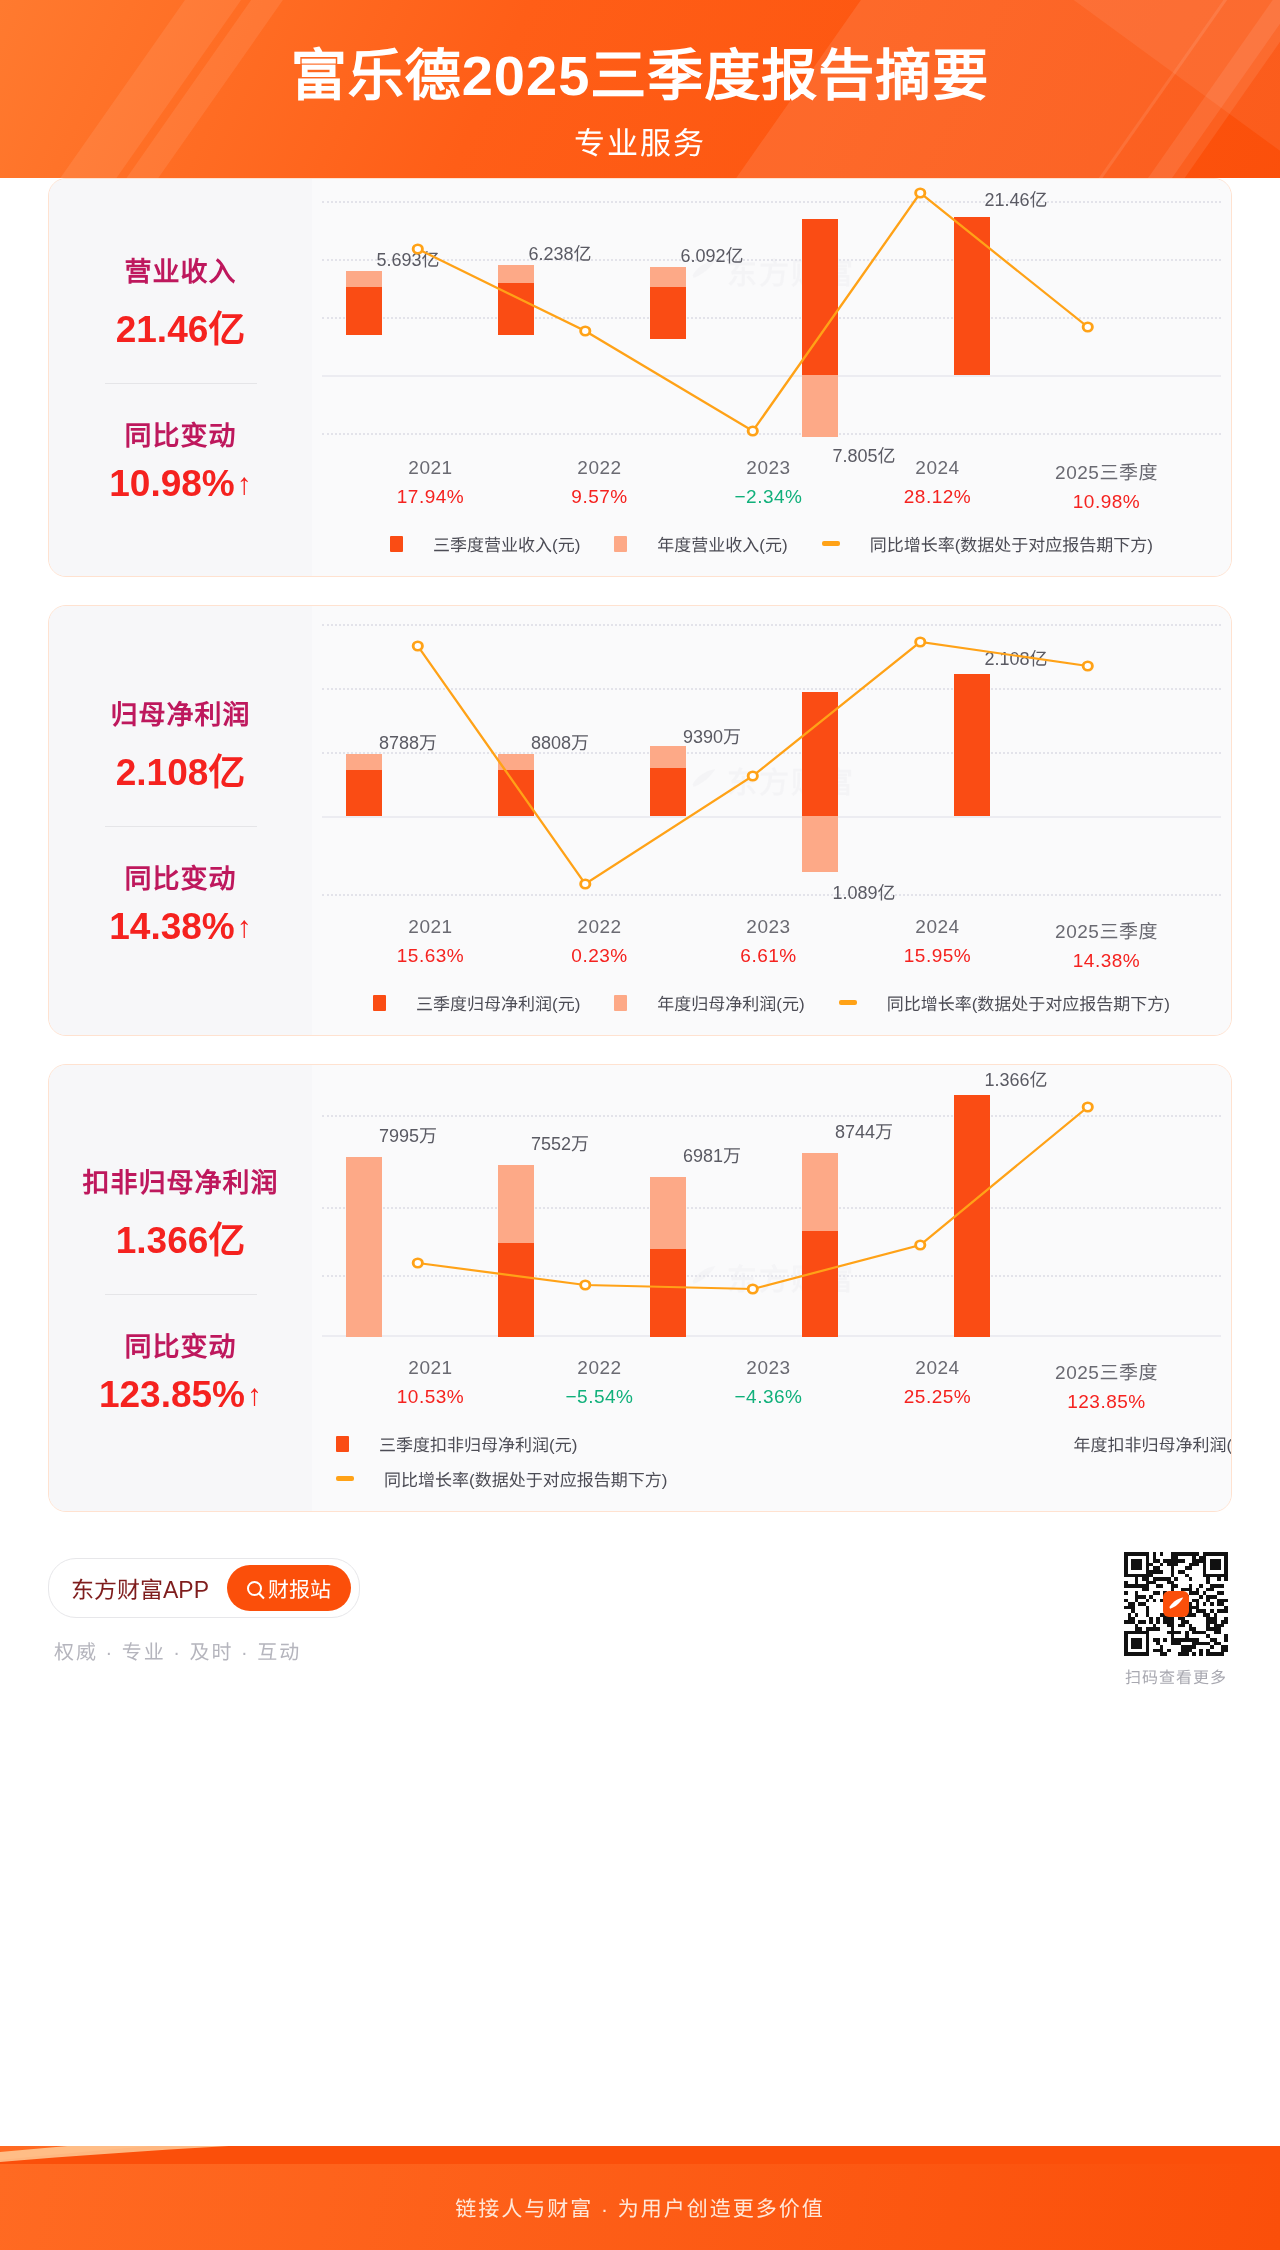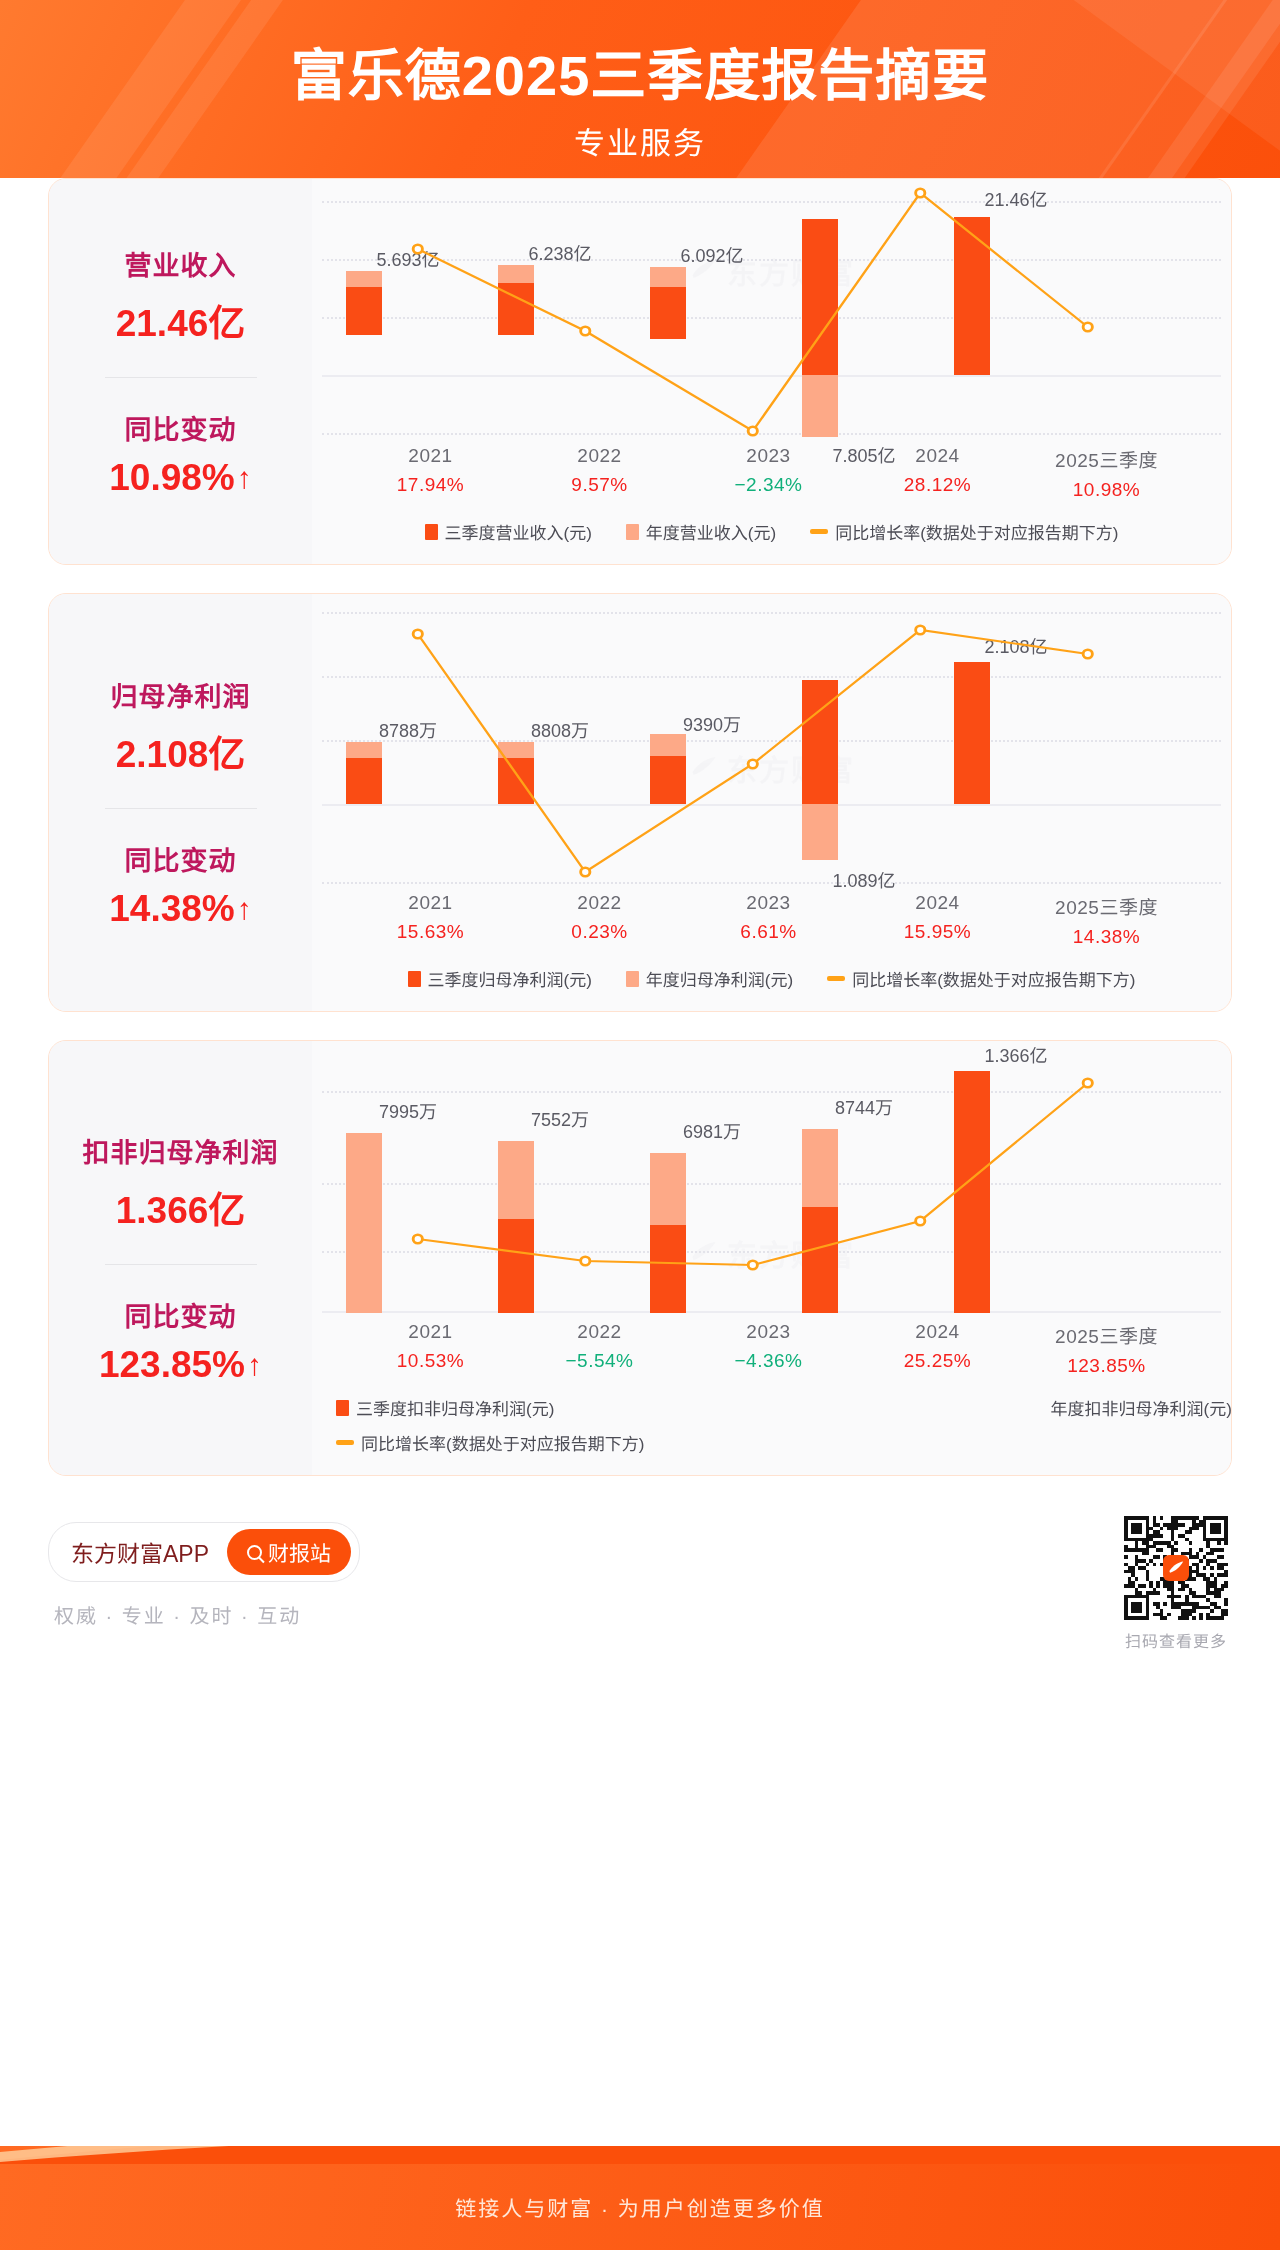--- a/index.html
+++ b/index.html
@@ -78,34 +78,34 @@
   .seg-dark { position: absolute; width: 36px; background: #fa4c14; left: 0; }
   .seg-light { position: absolute; width: 36px; background: #fda987; left: 0; }
   .bar-lbl {
     position: absolute; width: 150px; left: 50%; transform: translateX(-50%);
     text-align: center; font-size: 18px; color: #5a5a63; white-space: nowrap;
   }
 
   .lineLayer { position: absolute; left: 0; top: 0; width: 100%; height: 100%; overflow: visible; }
 
   .axis-row {
-    position: relative; display: flex; margin-top: 8px;
+    position: relative; display: flex; margin-top: 20px;
   }
   .axis-cell { flex: 1 1 0; text-align: center; }
   .axis-year { font-size: 19px; color: #6a6a72; letter-spacing: 0.5px; }
   .axis-pct  { font-size: 19px; margin-top: 7px; letter-spacing: 0.5px; }
   .pct-up { color: #f5221f; }
   .pct-down { color: #11b07b; }
 
   .legend {
     display: flex; align-items: center; justify-content: center;
     gap: 34px; padding: 18px 0 20px 0; flex-wrap: wrap;
   }
   .legend.wrap2 { justify-content: flex-start; padding-left: 24px; row-gap: 10px; column-gap: 0; }
-  .lg { display: flex; align-items: center; font-size: 17px; color: #4c4c55; white-space: nowrap; }
+  .lg { display: flex; align-items: center; font-size: 17px; color: #4c4c55; white-space: nowrap; gap: 23px; }
   .sw-box { width: 13px; height: 16px; margin-right: 7px; border-radius: 1px; }
   .sw-dark { background: #fa4c14; }
   .sw-light { background: #fda987; }
   .sw-line { width: 18px; height: 5px; background: #ffa217; margin-right: 7px; border-radius: 2px; }
 
   .wm {
     position: absolute; left: 50%; transform: translateX(-50%);
     display: flex; align-items: center; gap: 9px;
     opacity: 0.5; pointer-events: none; user-select: none;
   }

